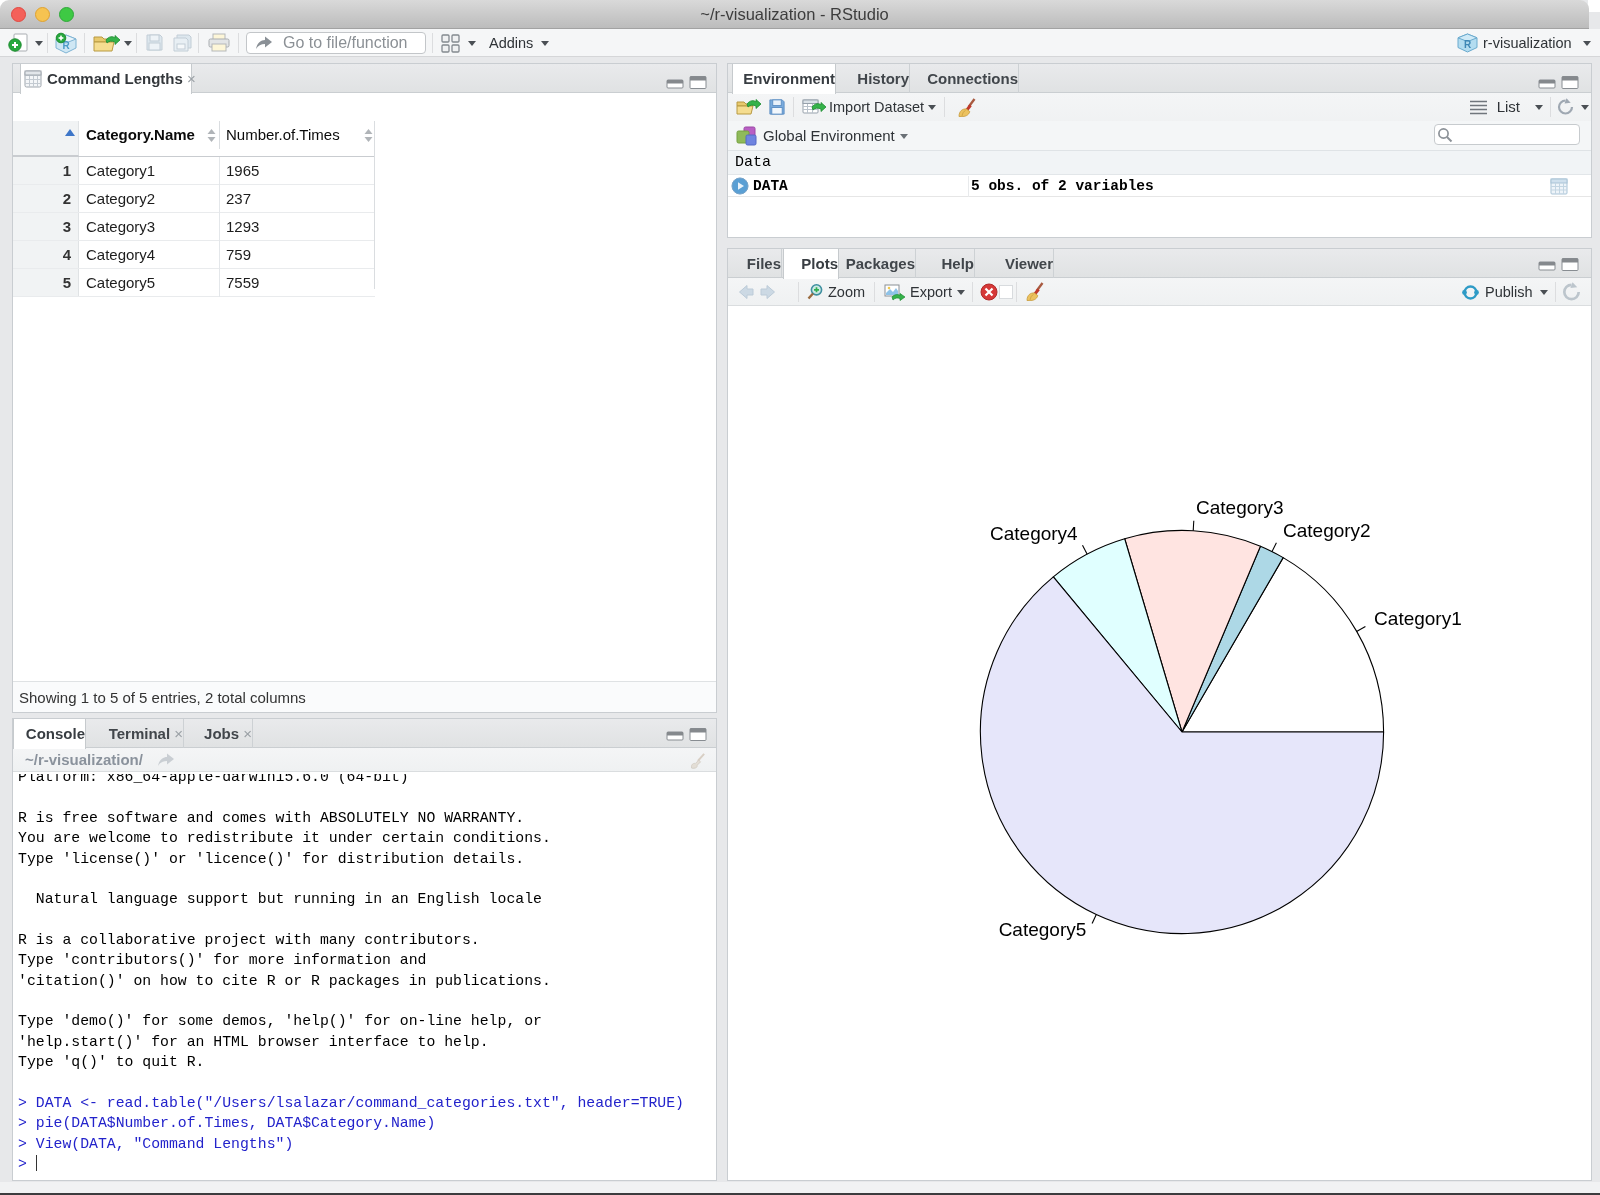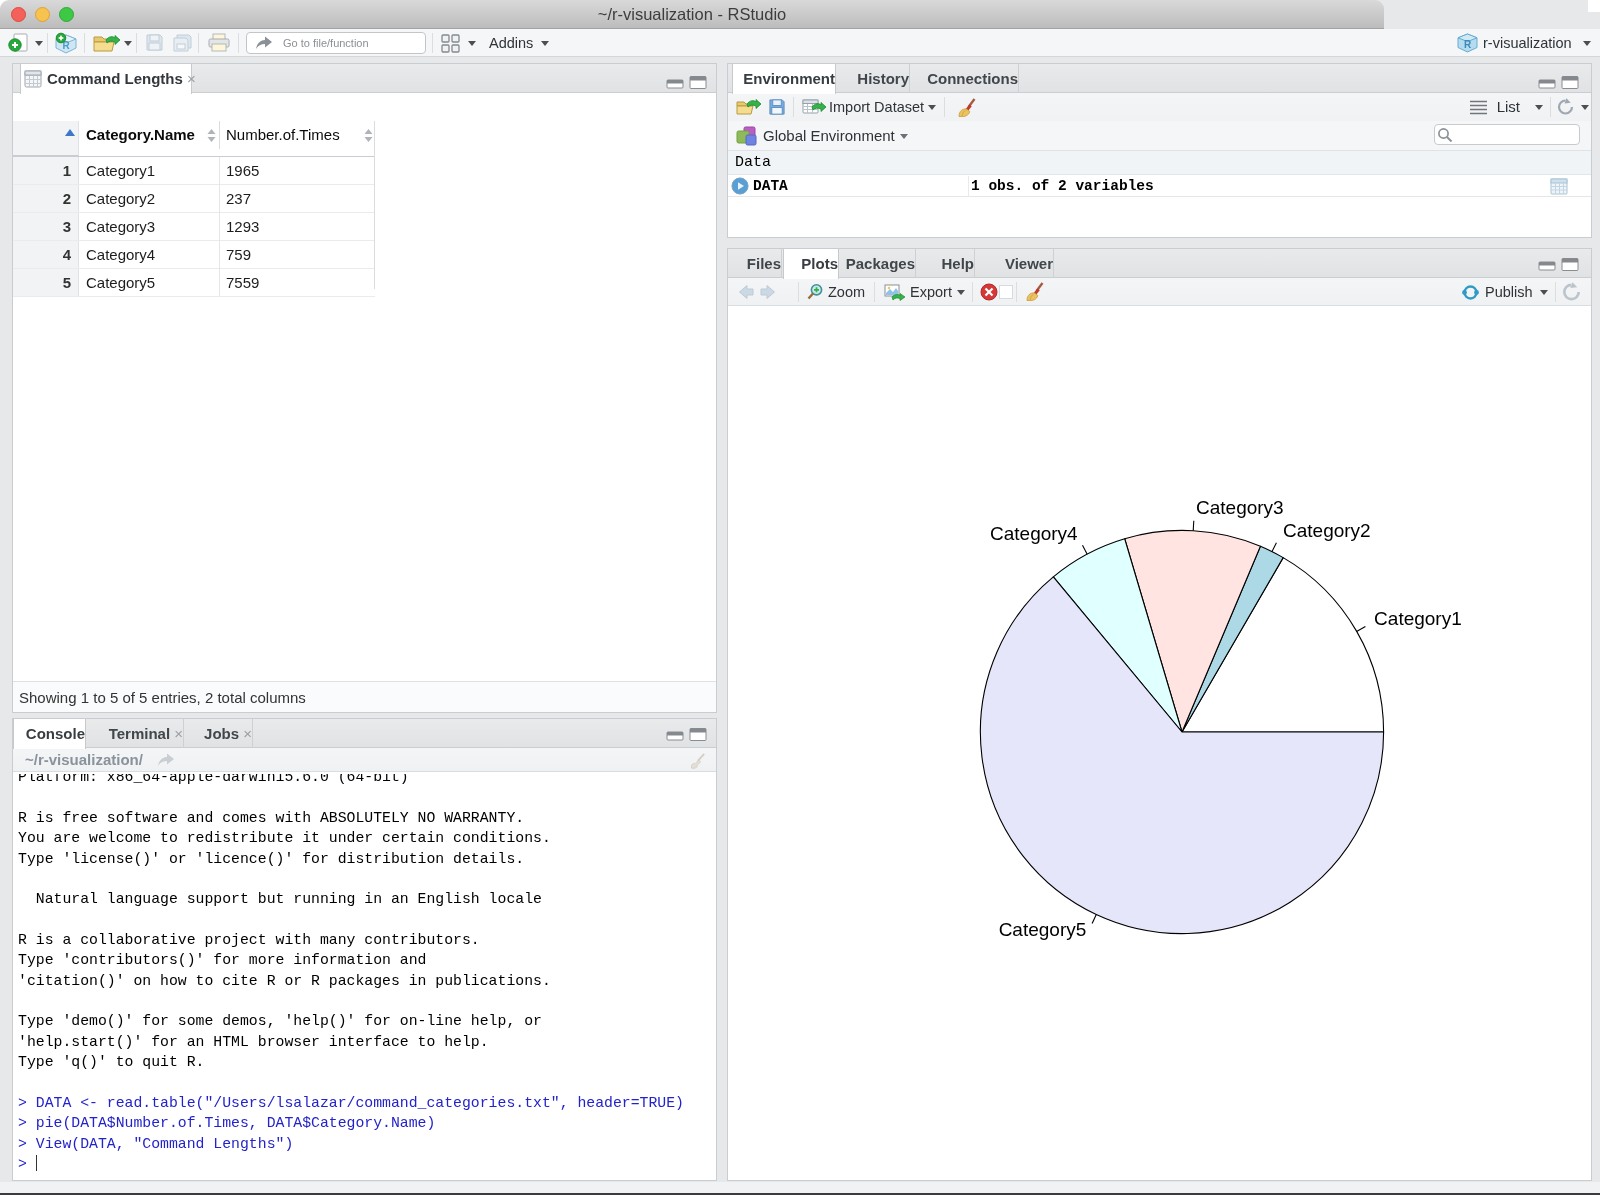--- a/index.html
+++ b/index.html
@@ -1,20 +1,20 @@
 <!DOCTYPE html>
 <html><head>
 <meta charset="utf-8">
 <style>
 *{margin:0;padding:0;box-sizing:border-box}
 html,body{width:1600px;height:1195px;overflow:hidden}
 body{position:relative;font-family:"Liberation Sans",sans-serif;background:#e7e8ea;-webkit-font-smoothing:antialiased}
 .abs{position:absolute}
 
-#titlebar{position:absolute;left:0;top:0;width:1384px;height:29px;background:linear-gradient(#d9d9d9,#bcbcbc);border-bottom:1px solid #a2a2a2;border-radius:9px 9px 0 0}
+#titlebar{position:absolute;left:0;top:0;width:1589px;height:29px;background:linear-gradient(#d9d9d9,#bcbcbc);border-bottom:1px solid #a2a2a2;border-radius:9px 9px 0 0}
 .light{position:absolute;top:7px;width:15px;height:15px;border-radius:50%}
 #title{position:absolute;top:0;width:100%;height:29px;line-height:29px;text-align:center;font-size:16.5px;color:#3d3d3d}
 #maintb{position:absolute;left:0;top:29px;width:1600px;height:28px;background:#f5f6f7;border-bottom:1px solid #d5d6d8}
 .sep{position:absolute;top:4px;width:1px;height:20px;background:#dcdddf}
 .tbtxt{position:absolute;font-size:14.5px;color:#2f3337}
 .dd{position:absolute;width:0;height:0;border-left:4px solid transparent;border-right:4px solid transparent;border-top:5px solid #4a4f54}
 
 .panel{position:absolute;background:#fff;border:1px solid #c9cdd1}
 .tabbar{position:absolute;left:0;top:0;right:0;height:29px;background:linear-gradient(#e9eaec,#e0e2e3);border-bottom:1px solid #caced1}
 .tab{position:absolute;top:0;height:29px;line-height:29px;font-size:15px;font-weight:600;color:#383d42;text-align:right}
@@ -93,21 +93,21 @@
     <rect x="6" y="1" width="12" height="6" fill="#fdf6d8" stroke="#b5b8ba"></rect>
     <rect x="2" y="6" width="20" height="8" rx="1.5" fill="#e3e5e6" stroke="#a9adb0"></rect>
     <rect x="5" y="11" width="14" height="7" fill="#fdf6d8" stroke="#b5b8ba"></rect>
   </svg>
   <div class="sep" style="left:238px"></div>
 
   <div class="abs" style="left:246px;top:3px;width:180px;height:22px;background:#fff;border:1px solid #c3c6c9;border-radius:4px"></div>
   <svg class="abs" style="left:255px;top:7px" width="18" height="14" viewBox="0 0 18 14">
     <path d="M1 13 C2 7 6 4 10 4 L10 0.5 L17 6 L10 11.5 L10 8 C6 8 3 9.5 1 13 Z" fill="#8a9096"></path>
   </svg>
-  <div class="abs" style="left:283px;top:3px;height:22px;line-height:22px;font-size:11px;color:#8b9095">Go to file/function</div>
+  <div class="abs" style="left:283px;top:3px;height:22px;line-height:22px;font-size:16px;color:#8b9095">Go to file/function</div>
   <div class="sep" style="left:432px"></div>
 
   <svg class="abs" style="left:441px;top:5px" width="19" height="19" viewBox="0 0 19 19">
     <g fill="#f0f1f2" stroke="#83898f" stroke-width="1.3">
       <rect x="1" y="1" width="7" height="7" rx="1"></rect>
         <rect x="11" y="1" width="7" height="7" rx="1"></rect>
       <rect x="1" y="11" width="7" height="7" rx="1"></rect>
         <rect x="11" y="11" width="7" height="7" rx="1"></rect>
     </g>
   </svg>
@@ -309,21 +309,21 @@
   <div class="abs" style="left:0;right:0;top:87px;height:24px;background:#f1f4f6;border-bottom:1px solid #e2e6e9"></div>
   <div class="abs envmono" style="left:7px;top:90px;font-size:15px;font-weight:400">Data</div>
   <div class="abs" style="left:0;right:0;top:111px;height:22px;background:#fff;border-bottom:1px solid #e6e6e6"></div>
   <div class="abs" style="left:240px;top:112px;width:1px;height:21px;background:#e8eaec"></div>
   <svg class="abs" style="left:3px;top:113px" width="18" height="18" viewBox="0 0 18 18">
     <circle cx="9" cy="9" r="8" fill="#5a9fd4" stroke="#4a86b8"></circle>
     <circle cx="9" cy="9" r="8" fill="none" stroke="#fff" stroke-width="0.5" stroke-opacity="0.5"></circle>
     <path d="M7 5.2 L13 9 L7 12.8 Z" fill="#eaf3fa"></path>
   </svg>
   <div class="abs envmono" style="left:25px;top:114px">DATA</div>
-  <div class="abs envmono" style="left:243px;top:114px">1 obs. of 2 variables</div>
+  <div class="abs envmono" style="left:243px;top:114px">5 obs. of 2 variables</div>
   <svg class="abs" style="right:23px;top:114px" width="18" height="17" viewBox="0 0 18 17">
     <rect x="1" y="1" width="16" height="15" rx="1" fill="#eef4f9" stroke="#a9c3d6"></rect>
     <rect x="1" y="1" width="16" height="4" fill="#cfe0ed" stroke="#a9c3d6"></rect>
     <path d="M1 8.5 h16 M1 12 h16 M5.5 5 v11 M9.5 5 v11 M13.5 5 v11" stroke="#c3d5e2" stroke-width="1"></path>
   </svg>
 </div>
 
 <div class="panel" id="plots" style="left:727px;top:248px;width:865px;height:933px">
   <div class="tabbar"></div>
   <div class="tab inactive" style="left:0;width:54px;border-left:none">Files</div>

